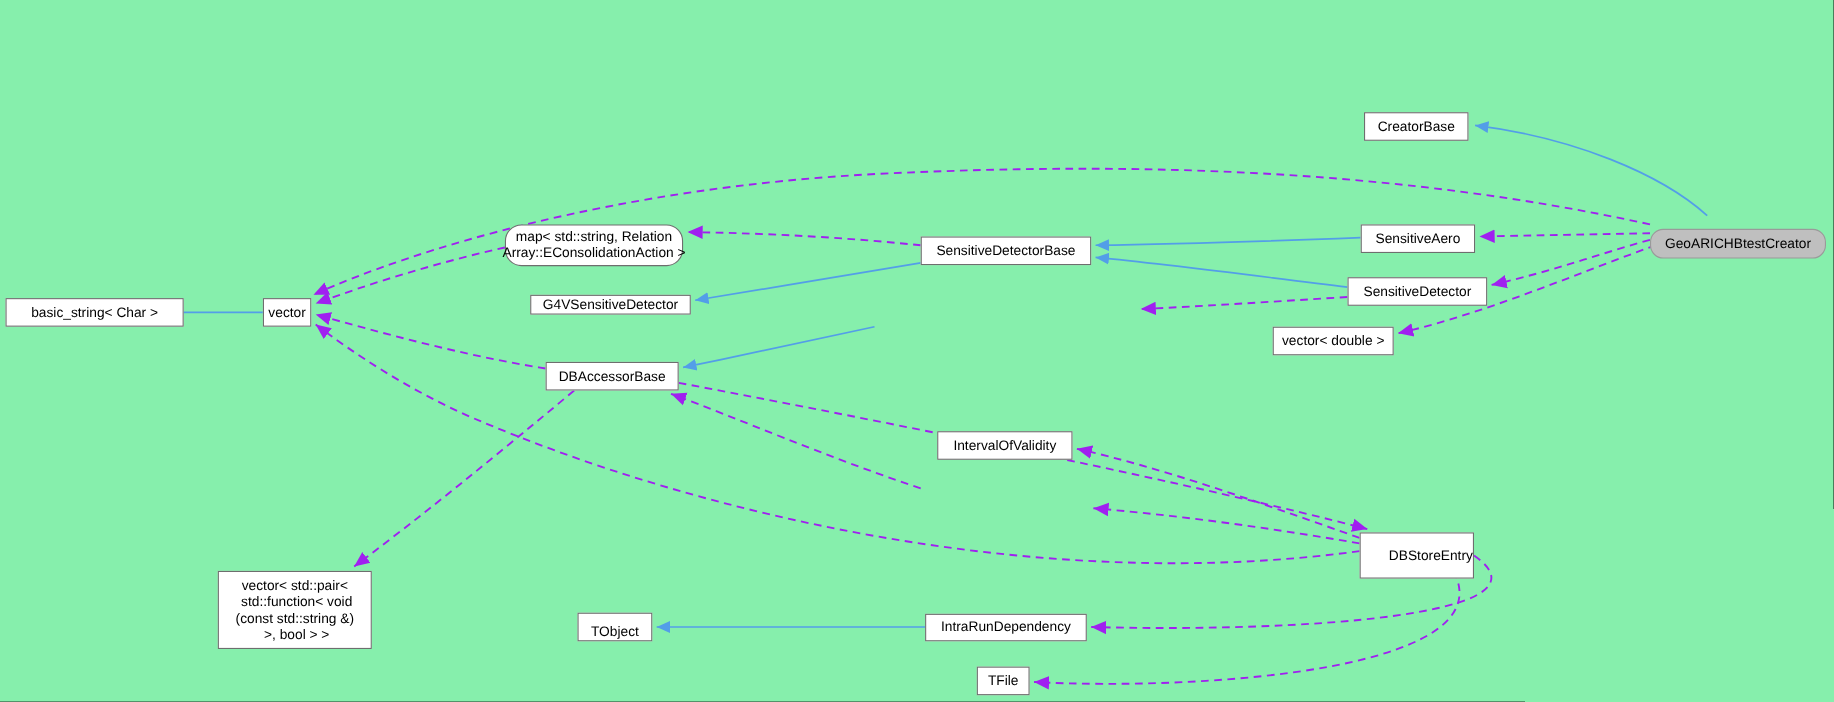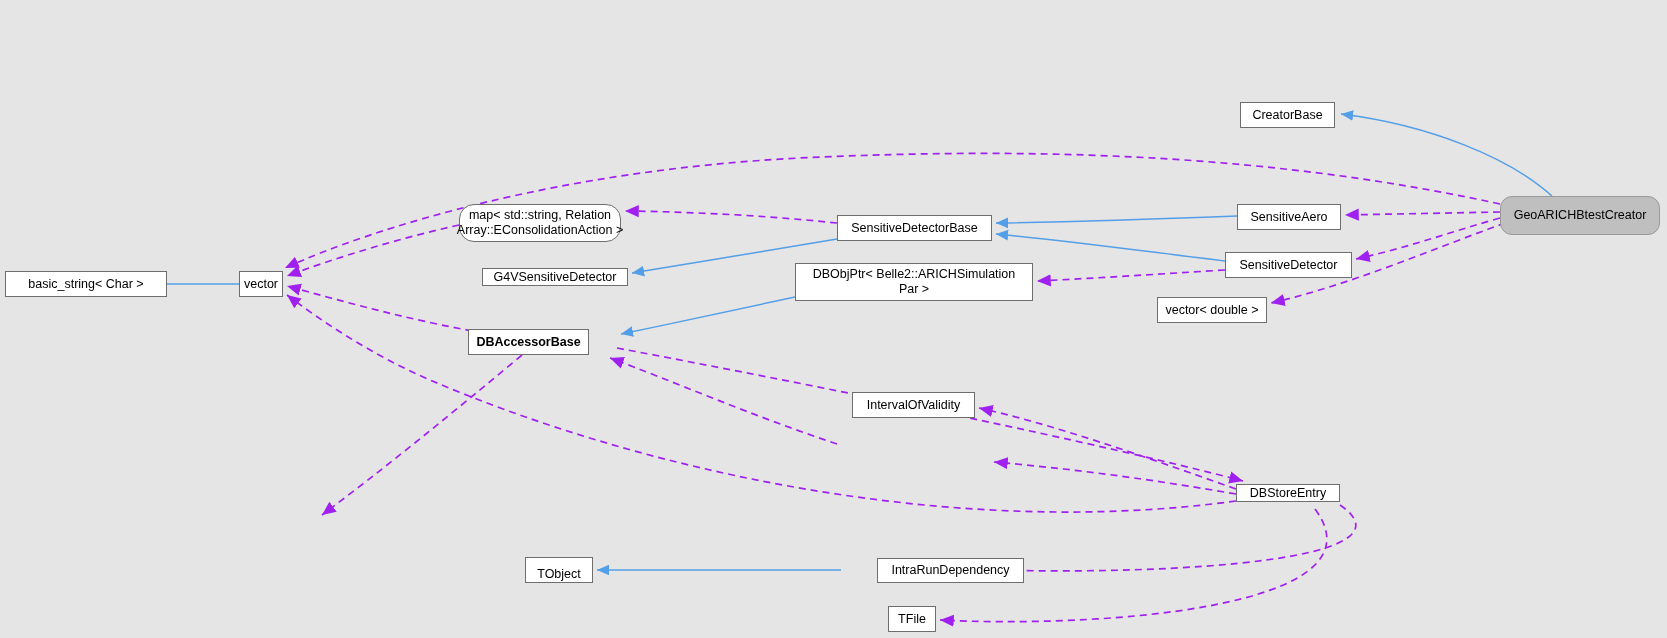--- a/index.html
+++ b/index.html
@@ -8,21 +8,21 @@
   #edges{position:absolute;left:0;top:0;width:1667px;height:638px;}
   .node{position:absolute;box-sizing:border-box;background:#fff;border:1.5px solid #6e6e6e;
         color:#000;display:flex;flex-direction:column;align-items:center;justify-content:center;
         font-size:12.5px;line-height:15px;white-space:pre;text-align:center;cursor:pointer;}
   .node.selected{background:#bfbfbf;border-color:#9a9a9a;}
   .node span{display:block;}
 </style>
 </head>
 <body>
 
-<div id="stage" style="background: #e5e5e5;">
+<div id="stage" style="background: #86efac;">
   <svg id="edges" xmlns="http://www.w3.org/2000/svg" viewBox="0 0 1667 638">
       <defs>
         <marker id="arr-inh" viewBox="0 0 10 10" refX="9" refY="5" markerWidth="9" markerHeight="9" orient="auto">
           <path d="M0,1 L9,5 L0,9 z" fill="#539ee8"></path>
         </marker>
         <marker id="arr-use" viewBox="0 0 10 10" refX="9" refY="5" markerWidth="9" markerHeight="9" orient="auto">
           <path d="M0,1 L9,5 L0,9 z" fill="#a020f0"></path>
         </marker>
       </defs>
       <path d="M 1552,196 C 1510,158 1430,125 1341,114" fill="none" stroke="#539ee8" stroke-width="1.5" marker-end="url(#arr-inh)"></path>
@@ -43,29 +43,29 @@
       <path d="M 1505,223 C 1430,250 1350,285 1271,303" fill="none" stroke="#a020f0" stroke-width="1.7" stroke-dasharray="7 5" marker-end="url(#arr-use)"></path>
       <path d="M 617,348 C 850,392 1090,441 1243,481" fill="none" stroke="#a020f0" stroke-width="1.7" stroke-dasharray="7 5" marker-end="url(#arr-use)"></path>
       <path d="M 1236,489 C 1140,455 1055,425 979,408" fill="none" stroke="#a020f0" stroke-width="1.7" stroke-dasharray="7 5" marker-end="url(#arr-use)"></path>
       <path d="M 1236,494 C 1155,480 1075,469 994,462" fill="none" stroke="#a020f0" stroke-width="1.7" stroke-dasharray="7 5" marker-end="url(#arr-use)"></path>
       <path d="M 837,444 C 750,415 670,380 610,358" fill="none" stroke="#a020f0" stroke-width="1.7" stroke-dasharray="7 5" marker-end="url(#arr-use)"></path>
       <path d="M 1340,505 C 1420,560 1180,575 992,570" fill="none" stroke="#a020f0" stroke-width="1.7" stroke-dasharray="7 5" marker-end="url(#arr-use)"></path>
       <path d="M 1315,509 C 1390,610 1090,628 940,620" fill="none" stroke="#a020f0" stroke-width="1.7" stroke-dasharray="7 5" marker-end="url(#arr-use)"></path>
       <path d="M 522,355 C 450,415 385,468 322,515" fill="none" stroke="#a020f0" stroke-width="1.7" stroke-dasharray="7 5" marker-end="url(#arr-use)"></path>
     </svg>
 <div class="node" style="left: 1240px; top: 102px; width: 95px; height: 26px;"><span>CreatorBase</span></div>
-    <div class="node selected" style="left: 1500px; top: 196px; width: 160px; height: 39px; border-radius: 12px;"><span>GeoARICHBtestCreator</span></div>
+    <div class="node selected" style="left: 1500px; top: 208px; width: 160px; height: 27px; border-radius: 12px;"><span>GeoARICHBtestCreator</span></div>
     <div class="node" style="left: 1237px; top: 204px; width: 104px; height: 26px;"><span>SensitiveAero</span></div>
     <div class="node" style="left: 1225px; top: 252px; width: 127px; height: 26px;"><span>SensitiveDetector</span></div>
     <div class="node" style="left: 837px; top: 215px; width: 155px; height: 26px;"><span>SensitiveDetectorBase</span></div>
     <div class="node" style="left: 459px; top: 204px; width: 162px; height: 38px; border-radius: 15px;"><span>map&lt; std::string, Relation</span><span>Array::EConsolidationAction &gt;</span></div>
     <div class="node" style="left: 482px; top: 268px; width: 146px; height: 18px;"><span>G4VSensitiveDetector</span></div>
-    <div class="node" style="left: 795px; top: 263px; width: 238px; height: 38px;"><span>DBObjPtr&lt; Belle2::ARICHSimulation</span><span>Par &gt;</span></div>
     <div class="node" style="left: 1157px; top: 297px; width: 110px; height: 26px;"><span>vector&lt; double &gt;</span></div>
     <div class="node" style="left: 5px; top: 271px; width: 162px; height: 26px;"><span>basic_string&lt; Char &gt;</span></div>
     <div class="node" style="left: 239px; top: 271px; width: 44px; height: 26px;"><span>vector</span></div>
-    <div class="node" style="left: 468px; top: 329px; width: 121px; height: 26px; font-weight: bold;"><span>DBAccessorBase</span></div>
+    <div class="node" style="left: 496px; top: 329px; width: 121px; height: 26px;"><span>DBAccessorBase</span></div>
     <div class="node" style="left: 852px; top: 392px; width: 123px; height: 26px;"><span>IntervalOfValidity</span></div>
-    <div class="node" style="left: 1236px; top: 484px; width: 104px; height: 18px;"><span>DBStoreEntry</span></div>
+    <div class="node" style="left: 1236px; top: 484px; width: 104px; height: 42px; align-items: flex-end;"><span>DBStoreEntry</span></div>
+    <div class="node" style="left: 198px; top: 519px; width: 140px; height: 71px;"><span>vector&lt; std::pair&lt;</span><span> std::function&lt; void</span><span>(const std::string &amp;)</span><span> &gt;, bool &gt; &gt;</span></div>
     <div class="node" style="left: 525px; top: 557px; width: 68px; height: 26px; justify-content: flex-end;"><span>TObject</span></div>
-    <div class="node" style="left: 841px; top: 558px; width: 147px; height: 25px; margin-left: 36px;"><span>IntraRunDependency</span></div>
+    <div class="node" style="left: 841px; top: 558px; width: 147px; height: 25px;"><span>IntraRunDependency</span></div>
     <div class="node" style="left: 888px; top: 606px; width: 48px; height: 26px;"><span>TFile</span></div>
   </div>
 
 </body></html>

